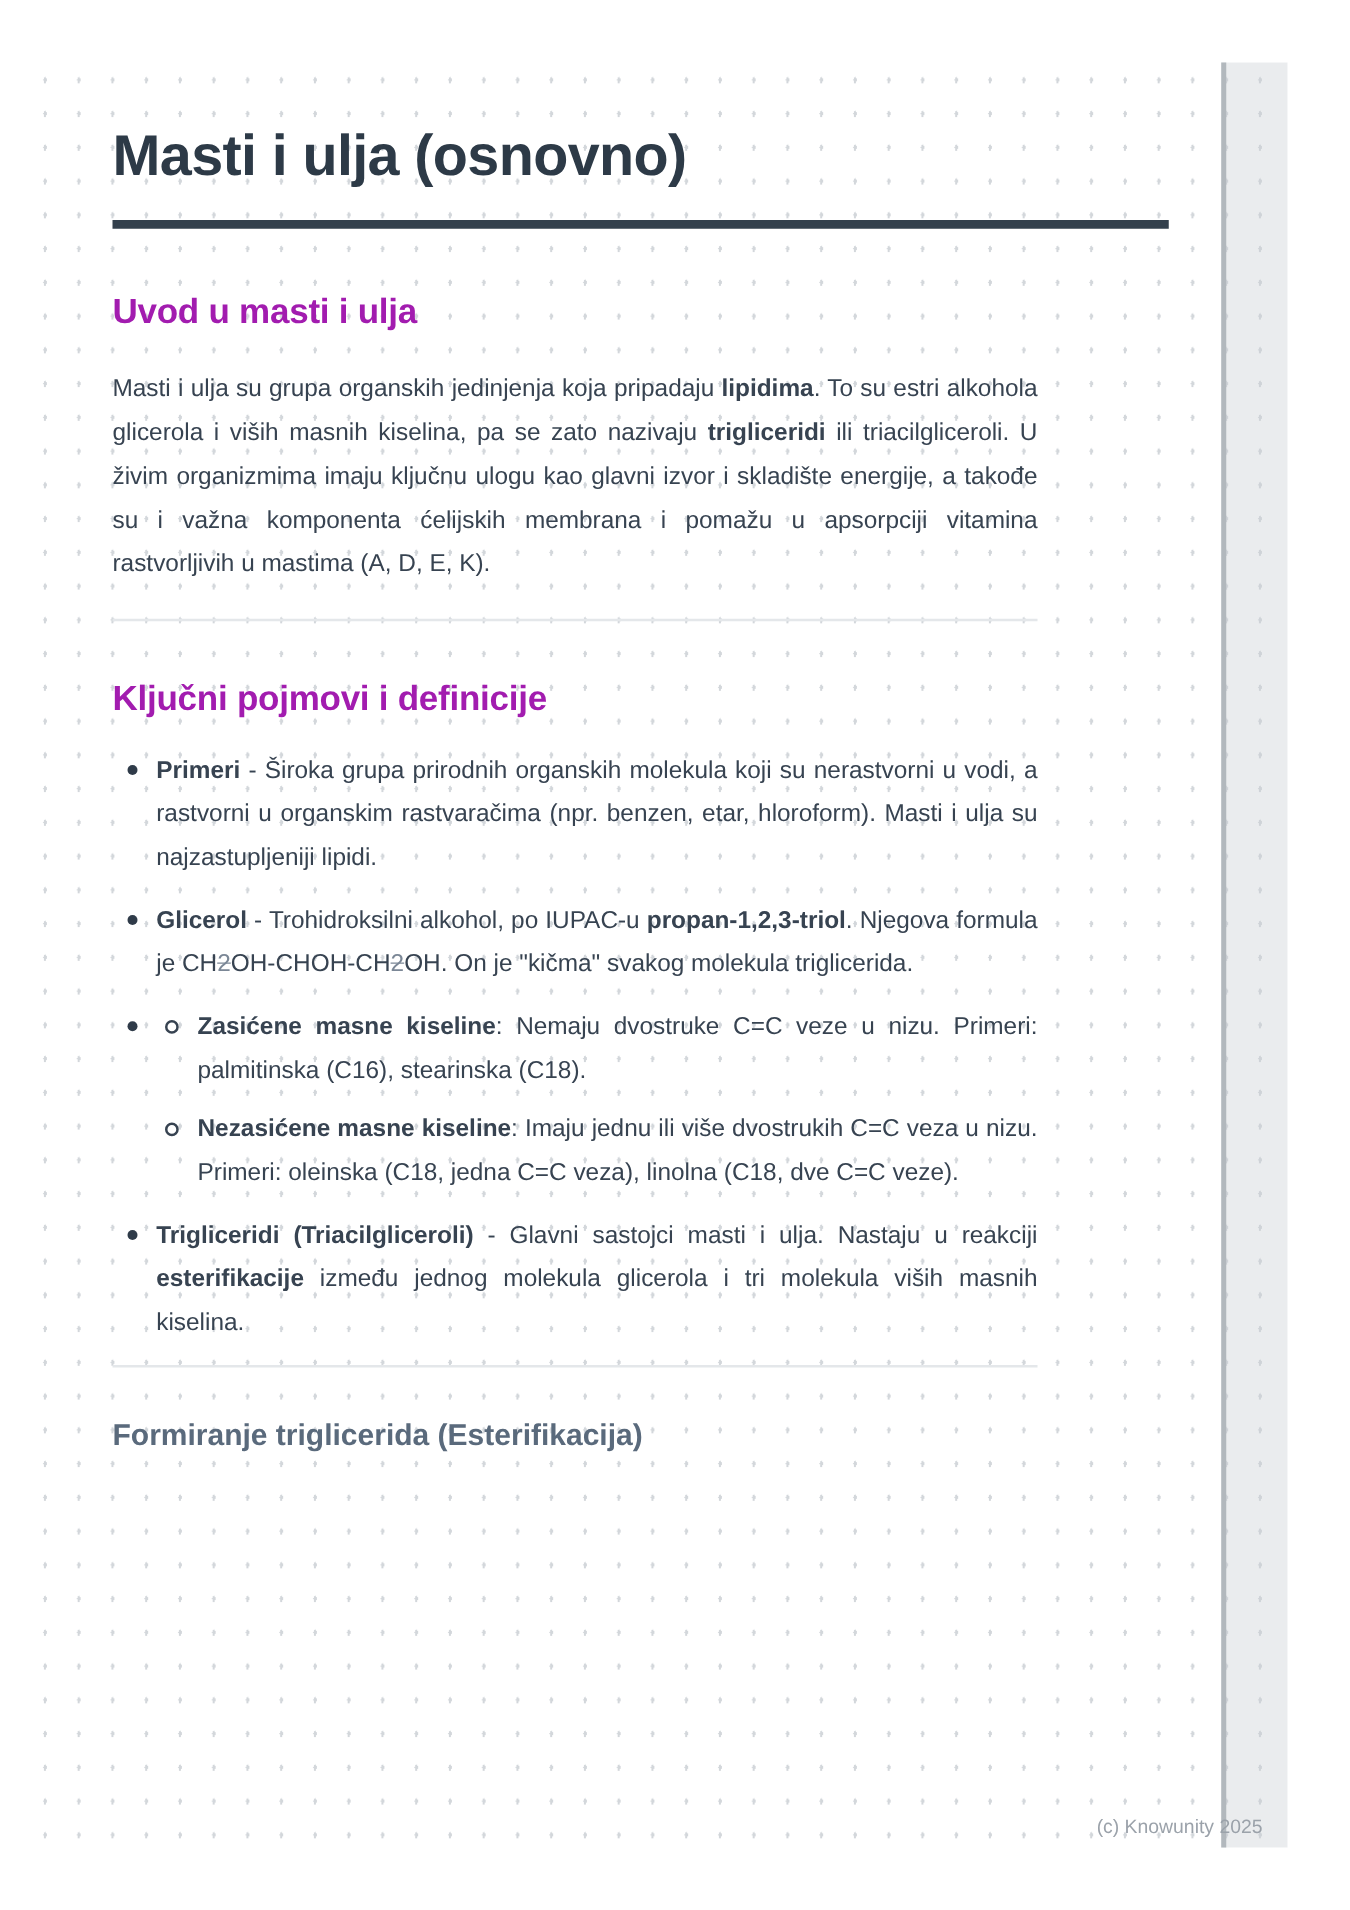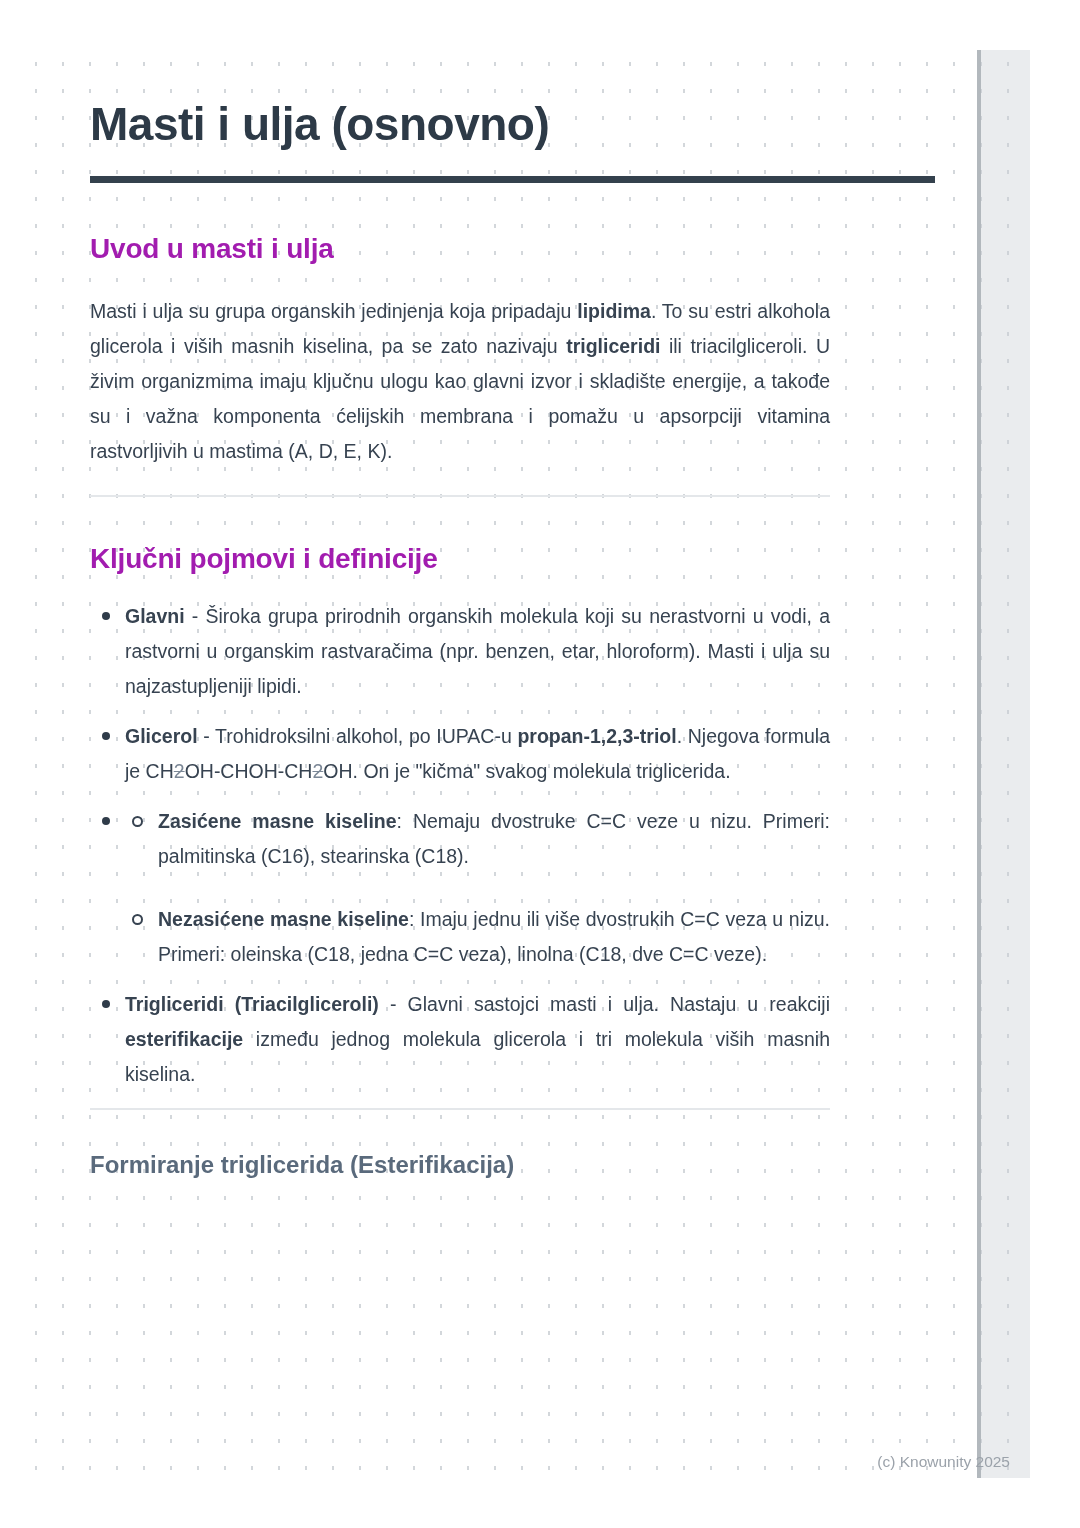--- a/index.html
+++ b/index.html
@@ -61,21 +61,21 @@
     font-size:19.5px;line-height:35px;text-align:justify;
   }
   ul.l1 > li{position:relative;padding-left:35px;}
   ul.l1 > li + li{margin-top:15px;}
   ul.l1 > li::before{
     content:"";position:absolute;left:12px;top:13px;
     width:8px;height:8px;border-radius:50%;background:#2f3b49;
   }
   ul.l2{margin-top:10px;}
   ul.l2 > li{position:relative;padding-left:33px;}
-  ul.l2 > li + li{margin-top:28px;}
+  ul.l2 > li + li{margin-top:12px;}
   ul.l2 > li::before{
     content:"";position:absolute;left:7px;top:12px;
     width:7px;height:7px;border-radius:50%;
     border:2.5px solid #374351;background:transparent;
   }
   .b{font-weight:700;}
   .strike{text-decoration:line-through;color:#7b8796;}
   .copyright{
     position:absolute;top:1452px;right:70px;z-index:3;
     font-size:15.5px;line-height:20px;color:#9ba2aa;
@@ -93,21 +93,21 @@
   <div class="title-rule"></div>
 
   <h2 class="mt-intro">Uvod u masti i ulja</h2>
   <p class="lead"><span>Masti i ulja su grupa organskih jedinjenja koja pripadaju </span><span class="b">lipidima</span><span>. To su estri alkohola glicerola i viših masnih kiselina, pa se zato nazivaju </span><span class="b">trigliceridi</span><span> ili triacilgliceroli. U živim organizmima imaju ključnu ulogu kao glavni izvor i skladište energije, a takođe su i važna komponenta ćelijskih membrana i pomažu u apsorpciji vitamina rastvorljivih u mastima (A, D, E, K).</span></p>
 
   <hr class="divider">
 
   <h2 class="mt-key">Ključni pojmovi i definicije</h2>
   <ul class="l1">
     <li>
-      <span class="li-text"><span class="b">Glavni</span><span> - Široka grupa prirodnih organskih molekula koji su nerastvorni u vodi, a rastvorni u organskim rastvaračima (npr. benzen, etar, hloroform). Masti i ulja su najzastupljeniji lipidi.</span></span>
+      <span class="li-text"><span class="b">Primeri</span><span> - Široka grupa prirodnih organskih molekula koji su nerastvorni u vodi, a rastvorni u organskim rastvaračima (npr. benzen, etar, hloroform). Masti i ulja su najzastupljeniji lipidi.</span></span>
     </li>
     <li>
       <span class="li-text"><span class="b">Glicerol</span><span> - Trohidroksilni alkohol, po IUPAC-u </span><span class="b">propan-1,2,3-triol</span><span>. Njegova formula je CH</span><span class="strike">2</span><span>OH-CHOH-CH</span><span class="strike">2</span><span>OH. On je "kičma" svakog molekula triglicerida.</span></span>
     </li>
     <li>
       <ul class="l2">
         <li>
           <span class="li-text"><span class="b">Zasićene masne kiseline</span><span>: Nemaju dvostruke C=C veze u nizu. Primeri: palmitinska (C16), stearinska (C18).</span></span>
         </li>
         <li>

